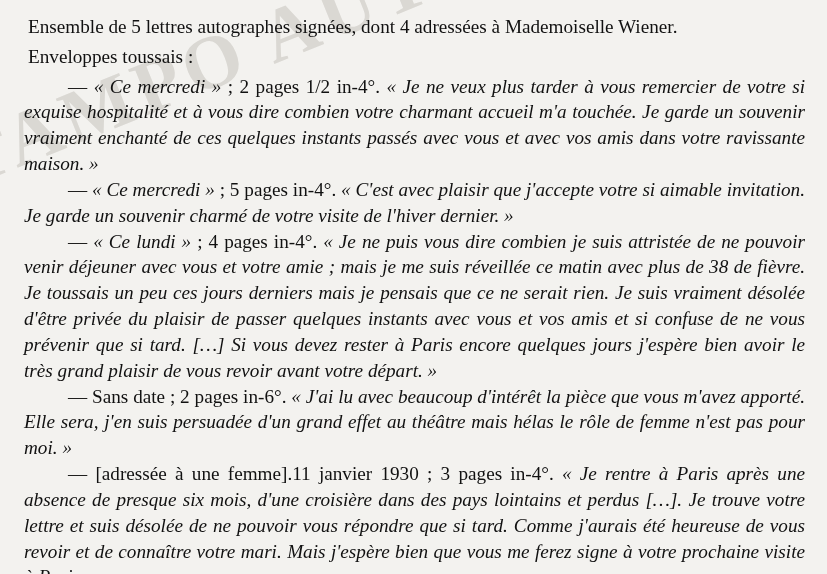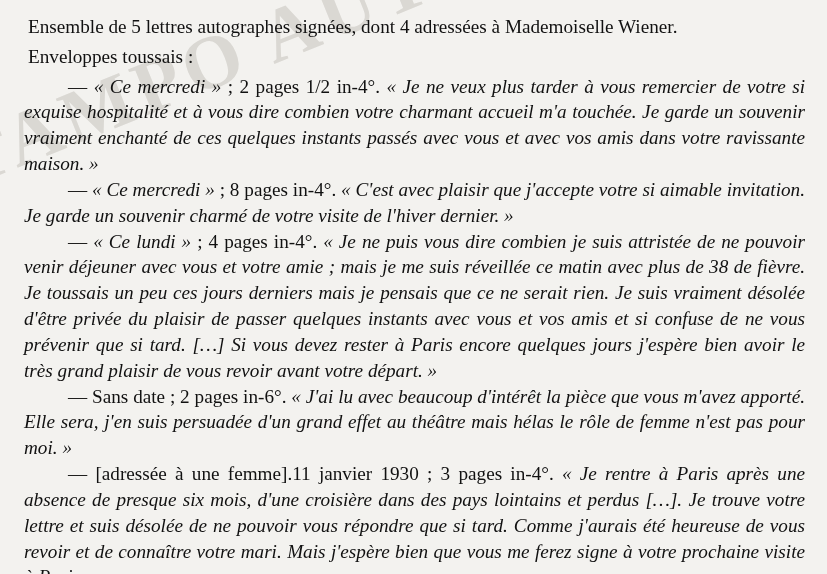--- a/index.html
+++ b/index.html
@@ -75,21 +75,21 @@
   <div id="content">
 
     <p class="para">Ensemble de 5 lettres autographes signées, dont 4 adressées à Mademoiselle Wiener.</p>
     <p class="para">Enveloppes toussais :</p>
 
     <p class="item">
       <span class="rom">—</span><span class="rom"> </span><span class="it">« Ce mercredi »</span><span class="rom"> ; 2 pages 1/2 in-4°. </span><span class="it">« Je ne veux plus tarder à vous remercier de votre si exquise hospitalité et à vous dire combien votre charmant accueil m'a touchée. Je garde un souvenir vraiment enchanté de ces quelques instants passés avec vous et avec vos amis dans votre ravissante maison. »</span>
     </p>
 
     <p class="item">
-      <span class="rom">—</span><span class="rom"> </span><span class="it">« Ce mercredi »</span><span class="rom"> ; 8 pages in-4°. </span><span class="it">« C'est avec plaisir que j'accepte votre si aimable invitation. Je garde un souvenir charmé de votre visite de l'hiver dernier. »</span>
+      <span class="rom">—</span><span class="rom"> </span><span class="it">« Ce mercredi »</span><span class="rom"> ; 5 pages in-4°. </span><span class="it">« C'est avec plaisir que j'accepte votre si aimable invitation. Je garde un souvenir charmé de votre visite de l'hiver dernier. »</span>
     </p>
 
     <p class="item">
       <span class="rom">—</span><span class="rom"> </span><span class="it">« Ce lundi »</span><span class="rom"> ; 4 pages in-4°. </span><span class="it">« Je ne puis vous dire combien je suis attristée de ne pouvoir venir déjeuner avec vous et votre amie ; mais je me suis réveillée ce matin avec plus de 38 de fièvre. Je toussais un peu ces jours derniers mais je pensais que ce ne serait rien. Je suis vraiment désolée d'être privée du plaisir de passer quelques instants avec vous et vos amis et si confuse de ne vous prévenir que si tard. […] Si vous devez rester à Paris encore quelques jours j'espère bien avoir le très grand plaisir de vous revoir avant votre départ. »</span>
     </p>
 
     <p class="item">
       <span class="rom">—</span><span class="rom"> </span><span class="it"></span><span class="rom">Sans date ; 2 pages in-6°. </span><span class="it">« J'ai lu avec beaucoup d'intérêt la pièce que vous m'avez apporté. Elle sera, j'en suis persuadée d'un grand effet au théâtre mais hélas le rôle de femme n'est pas pour moi. »</span>
     </p>
 

